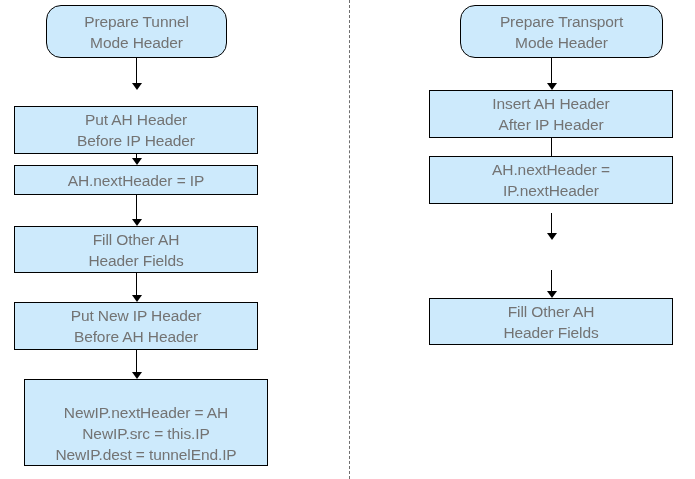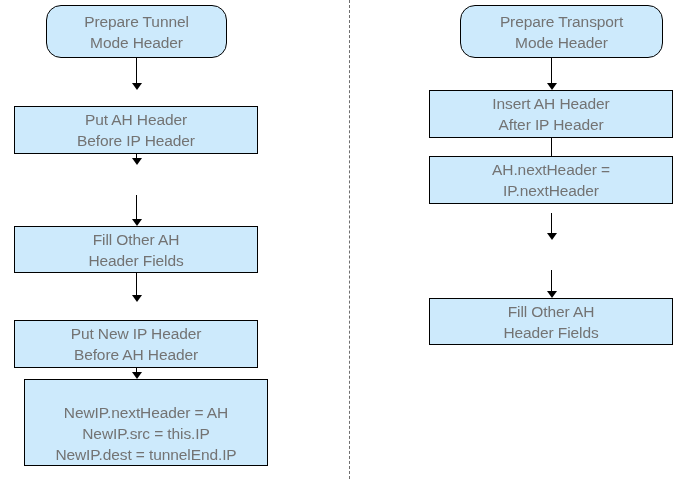--- a/index.html
+++ b/index.html
@@ -102,27 +102,32 @@
         <div>Prepare Tunnel</div>
         <div>Mode Header</div>
       </div>
     </div>
     <div class="node" style="left: 14px; top: 90px; width: 244px; height: 48px; margin-top: 16px;">
       <div class="lines">
         <div>Put AH Header</div>
         <div>Before IP Header</div>
       </div>
     </div>
+    <div class="node" style="left: 14px; top: 165px; width: 244px; height: 30px;">
+      <div class="lines">
+        <div>AH.nextHeader = IP</div>
+      </div>
+    </div>
     <div class="node" style="left: 14px; top: 226px; width: 244px; height: 47px;">
       <div class="lines">
         <div>Fill Other AH</div>
         <div>Header Fields</div>
       </div>
     </div>
-    <div class="node" style="left: 14px; top: 320px; width: 244px; height: 48px;">
+    <div class="node" style="left: 14px; top: 302px; width: 244px; height: 48px;">
       <div class="lines">
         <div>Put New IP Header</div>
         <div>Before AH Header</div>
       </div>
     </div>
     <div class="node" style="left: 24px; top: 379px; width: 244px; height: 87px; align-items: flex-end;">
       <div class="lines">
         <div>NewIP.nextHeader = AH</div>
         <div>NewIP.src = this.IP</div>
         <div>NewIP.dest = tunnelEnd.IP</div>

